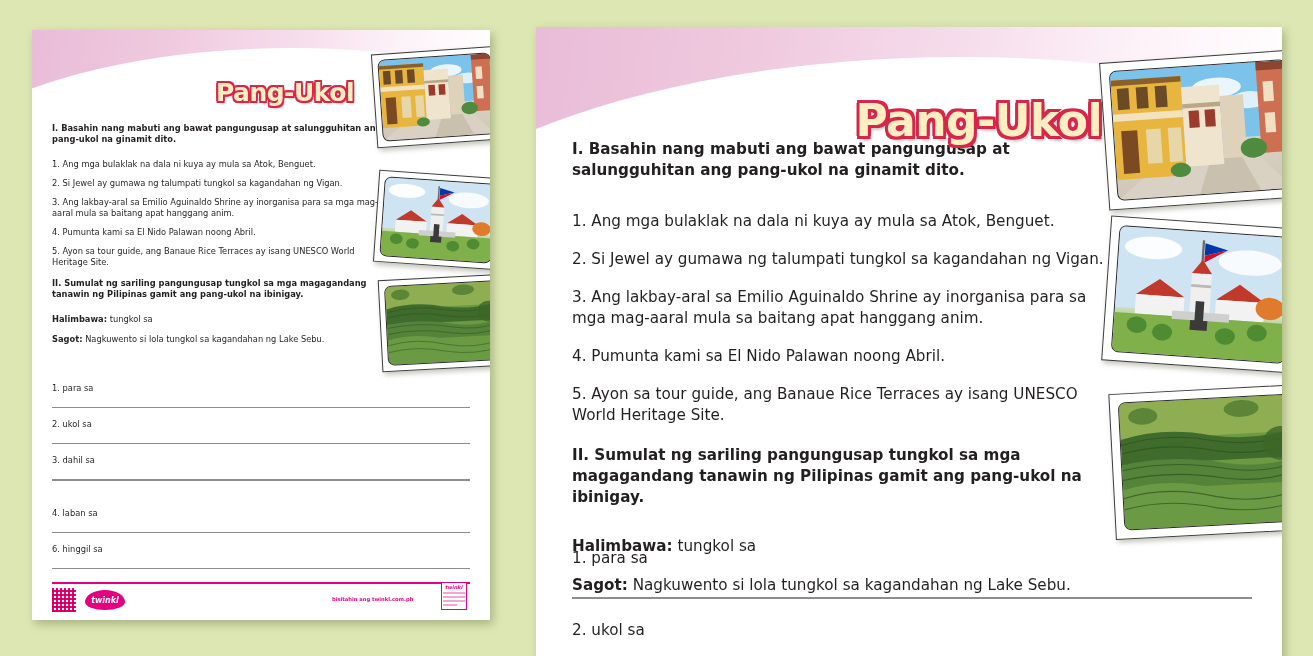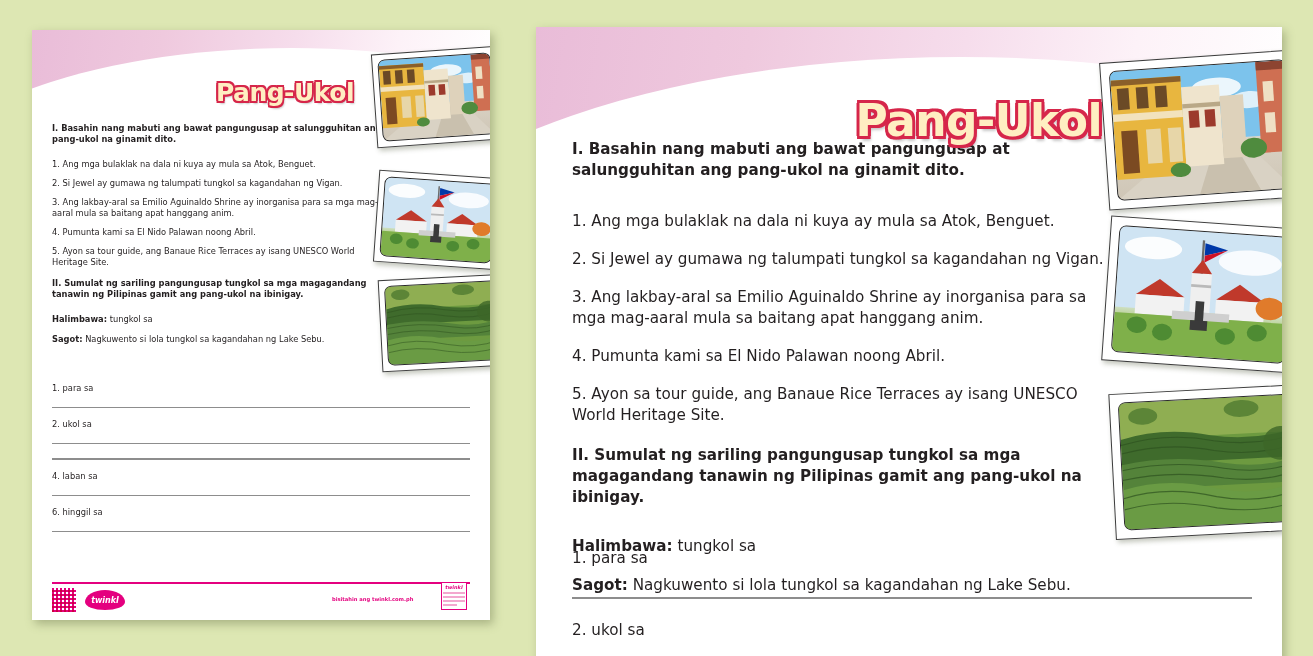--- a/index.html
+++ b/index.html
@@ -212,23 +212,24 @@
     <div class="lines" style="position:absolute;">
       <div>
         <div style="font-size:8.3px;color:#231f20;">1. para sa</div>
         <div class="rule" style="height:1.2px;margin-top:14px;"></div>
       </div>
       <div style="margin-top:11px;">
         <div style="font-size:8.3px;color:#231f20;">2. ukol sa</div>
         <div class="rule" style="height:1.2px;margin-top:14px;"></div>
       </div>
       <div style="margin-top:11px;">
+        <div style="font-size:8.3px;color:#231f20;">3. dahil sa</div>
         <div class="rule" style="height:1.2px;margin-top:14px;"></div>
       </div>
-      <div style="margin-top:11px;">
+      <div style="margin-top:27px;">
         <div style="font-size:8.3px;color:#231f20;">4. laban sa</div>
         <div class="rule" style="height:1.2px;margin-top:14px;"></div>
       </div>
       <div style="margin-top:11px;">
         <div style="font-size:8.3px;color:#231f20;">6. hinggil sa</div>
         <div class="rule" style="height:1.2px;margin-top:14px;"></div>
       </div>
     </div>
 
     <div class="photo" style="left:342px; top:20px; width:125px; height:94px; transform:rotate(-4deg);">

